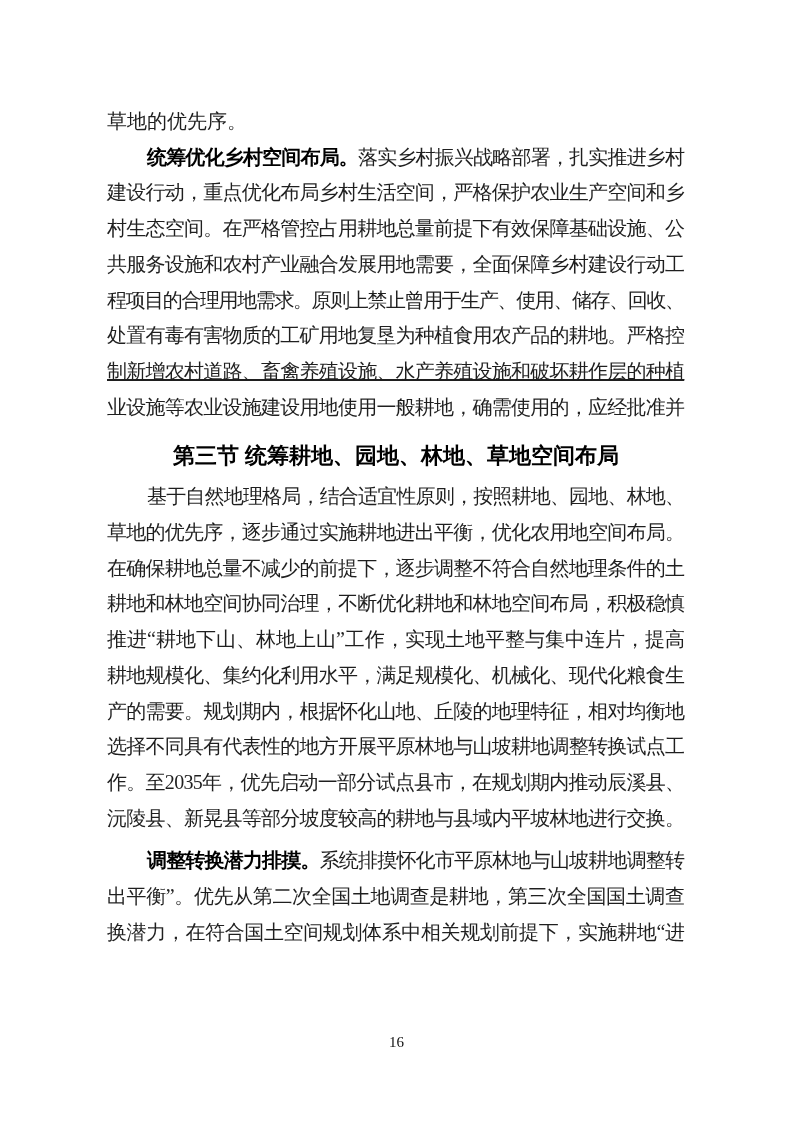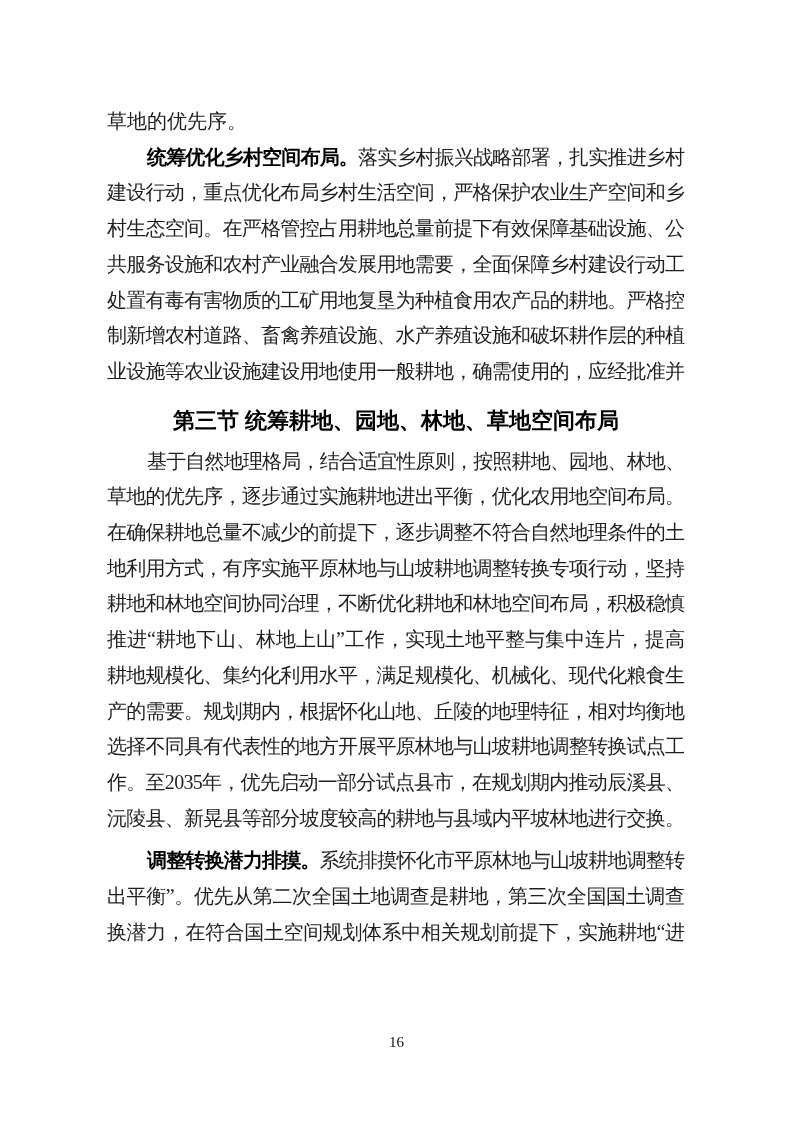--- a/index.html
+++ b/index.html
@@ -60,30 +60,30 @@
 <div class="page">
   <div class="doc-body" id="doc-body">
       <div class="para">
         <div class="line"><span class="fit">草地的优先序。</span></div>
       </div>
       <div class="para">
         <div class="line indent"><span class="fit" style="letter-spacing: -0.814815px; margin-right: 0;"><span class="lead">统筹优化乡村空间布局。</span>落实乡村振兴战略部署，扎实推进乡村</span></div>
         <div class="line"><span class="fit" style="letter-spacing: -0.758621px; margin-right: 0.758621px;">建设行动，重点优化布局乡村生活空间，严格保护农业生产空间和乡</span></div>
         <div class="line"><span class="fit" style="letter-spacing: -0.758621px; margin-right: 0.758621px;">村生态空间。在严格管控占用耕地总量前提下有效保障基础设施、公</span></div>
         <div class="line"><span class="fit" style="letter-spacing: -0.758621px; margin-right: 0.758621px;">共服务设施和农村产业融合发展用地需要，全面保障乡村建设行动工</span></div>
+        <div class="line"><span class="fit" style="letter-spacing: -1.4px; margin-right: 1.4px;">程项目的合理用地需求。原则上禁止曾用于生产、使用、储存、回收、</span></div>
         <div class="line"><span class="fit" style="letter-spacing: -0.758621px; margin-right: 0.758621px;">处置有毒有害物质的工矿用地复垦为种植食用农产品的耕地。严格控</span></div>
-        <div class="line"><span class="fit" style="letter-spacing: -0.758621px; margin-right: 2px;">制新增农村道路、畜禽养殖设施、水产养殖设施和破坏耕作层的种植</span></div>
+        <div class="line"><span class="fit" style="letter-spacing: -0.758621px; margin-right: 2px; text-decoration: underline;">制新增农村道路、畜禽养殖设施、水产养殖设施和破坏耕作层的种植</span></div>
         <div class="line"><span class="fit" style="letter-spacing: -0.758621px; margin-right: 0.758621px;">业设施等农业设施建设用地使用一般耕地，确需使用的，应经批准并</span></div>
       </div>
       <div class="heading">第三节 统筹耕地、园地、林地、草地空间布局</div>
       <div class="para">
         <div class="line indent"><span class="fit" style="letter-spacing: -0.814815px; margin-right: 0.814815px;">基于自然地理格局，结合适宜性原则，按照耕地、园地、林地、</span></div>
         <div class="line"><span class="fit" style="letter-spacing: -0.758621px; margin-right: 0.758621px;">草地的优先序，逐步通过实施耕地进出平衡，优化农用地空间布局。</span></div>
         <div class="line"><span class="fit" style="letter-spacing: -0.758621px; margin-right: 0.758621px;">在确保耕地总量不减少的前提下，逐步调整不符合自然地理条件的土</span></div>
-        <div class="line"><span class="fit" style="letter-spacing: -0.758621px; margin-right: 0.758621px;">地利用方式，有序实施平原林地与山坡耕地调整转换专项行动，坚持</span></div>
         <div class="line"><span class="fit" style="letter-spacing: -0.758621px; margin-right: 0.758621px;">耕地和林地空间协同治理，不断优化耕地和林地空间布局，积极稳慎</span></div>
         <div class="line"><span class="fit" style="letter-spacing: 0.0080819px; margin-right: -0.0080818px;">推进“耕地下山、林地上山”工作，实现土地平整与集中连片，提高</span></div>
         <div class="line"><span class="fit" style="letter-spacing: -0.758621px; margin-right: 0.758621px;">耕地规模化、集约化利用水平，满足规模化、机械化、现代化粮食生</span></div>
         <div class="line"><span class="fit" style="letter-spacing: -0.758621px; margin-right: 0.758621px;">产的需要。规划期内，根据怀化山地、丘陵的地理特征，相对均衡地</span></div>
         <div class="line"><span class="fit" style="letter-spacing: -0.758621px; margin-right: 0.758621px;">选择不同具有代表性的地方开展平原林地与山坡耕地调整转换试点工</span></div>
         <div class="line"><span class="fit" style="letter-spacing: -0.709677px; margin-right: 0.709677px; text-align: right;">作。至2035年，优先启动一部分试点县市，在规划期内推动辰溪县、</span></div>
         <div class="line"><span class="fit" style="letter-spacing: -0.758621px; margin-right: 0.758621px;">沅陵县、新晃县等部分坡度较高的耕地与县域内平坡林地进行交换。</span></div>
       </div>
       <div class="para" style="margin-top: 7px;">
         <div class="line indent"><span class="fit" style="letter-spacing: -0.814815px; margin-right: 0.814815px;"><span class="lead">调整转换潜力排摸。</span>系统排摸怀化市平原林地与山坡耕地调整转</span></div>

